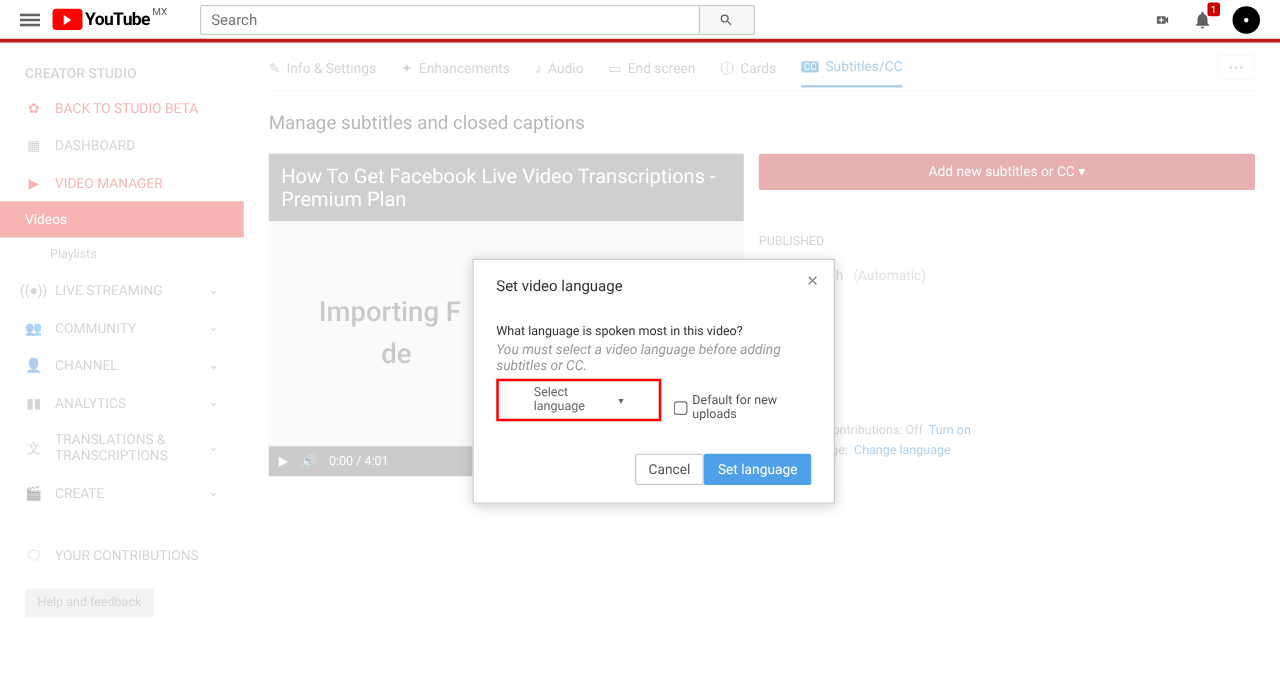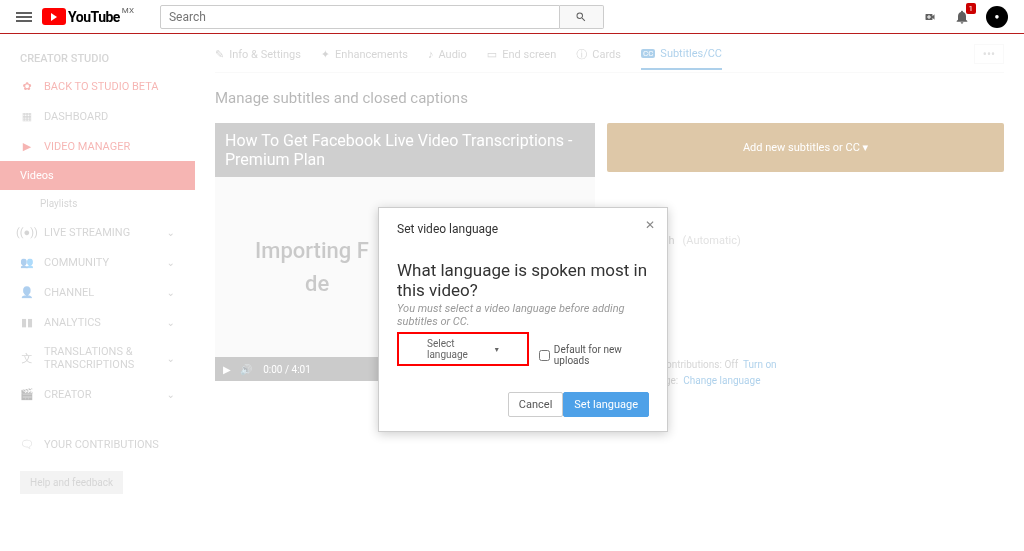--- a/index.html
+++ b/index.html
@@ -1,18 +1,18 @@
 <!DOCTYPE html>
 <html><head>
 <meta charset="utf-8">
 <style>
 *{margin:0;padding:0;box-sizing:border-box;font-family:Roboto,Arial,sans-serif}
 body{width:1024px;height:551px;background:#fff;position:relative;overflow:hidden}
 .dim{position:absolute;top:0;left:0;right:0;bottom:0;background:rgba(255,255,255,0.65);z-index:5}
-.topbar{height:34px;display:flex;align-items:center;padding:0 16px;border-bottom:1px solid #b91c1c;position:relative;z-index:10}
+.topbar{height:34px;display:flex;align-items:center;padding:0 16px;border-bottom:3px solid #b91c1c;position:relative;z-index:10}
 .burger{width:16px;margin-right:10px}
 .burger div{height:2px;background:#606060;margin:2px 0}
 .logo{display:flex;align-items:center;position:relative}
 .logo-play{width:24px;height:17px;background:#ff0000;border-radius:3px;display:flex;align-items:center;justify-content:center;margin-right:2px}
 .logo-play:after{content:"";border-left:6px solid #fff;border-top:4px solid transparent;border-bottom:4px solid transparent}
 .logo-text{font-size:14px;font-weight:700;letter-spacing:-0.5px}
 .logo-sup{font-size:8px;color:#606060;position:absolute;top:-2px;right:-14px}
 .search{margin-left:40px;display:flex;height:24px}
 .search-input{width:400px;border:1px solid #ccc;font-size:12px;padding:0 8px;color:#999;border-radius:2px 0 0 2px}
 .search-btn{width:44px;border:1px solid #ccc;border-left:0;background:#f8f8f8;display:flex;align-items:center;justify-content:center;border-radius:0 2px 2px 0}
@@ -36,31 +36,31 @@
 .dots{margin-left:auto;border:1px solid #eee;padding:2px 8px;color:#aaa;font-size:12px}
 .page-title{font-size:15px;color:#333;margin:16px 0}
 .cols{display:flex;gap:12px}
 .video-col{width:380px}
 .vhead{background:#777;color:#fff;font-size:16px;padding:8px 10px}
 .vbody{background:#f1f1f1;height:180px;display:flex;flex-direction:column;justify-content:center;padding-left:40px;color:#666}
 .vbody .l1{font-size:22px;font-weight:500}
 .vbody .l2{font-size:22px;font-weight:500;margin-top:8px;padding-left:50px}
 .vctrl{background:#6a6a6a;height:24px;display:flex;align-items:center;padding:0 8px;gap:10px;color:#fff;font-size:10px}
 .right-col{flex:1}
-.add-btn{background:#a16207;color:#fff;text-align:center;padding:18px;font-size:11px;border-radius:2px}
+.add-btn{background:#b91c1c;color:#fff;text-align:center;padding:8px;font-size:11px;border-radius:2px}
 .pub{font-size:10px;color:#888;margin-top:36px}
 .lang-row{display:flex;align-items:center;gap:8px;padding:8px 6px;margin-top:4px;font-size:11px;color:#888}
 .flag{width:18px;height:18px;border-radius:50%;background:#888}
 .meta{font-size:10px;color:#888;margin-top:100px;line-height:1.6}
 .meta a{color:#167ac6;text-decoration:none}
 .hf{background:#dcdcdc;color:#888;font-size:10px;padding:6px 10px;display:inline-block;margin-top:12px;margin-left:20px}
 .modal{position:absolute;top:207px;left:378px;width:290px;background:#fff;border:1px solid #ccc;box-shadow:0 2px 10px rgba(0,0,0,0.2);z-index:20;padding:14px 18px}
 .mtitle{font-size:12px;font-weight:400;color:#333;margin-bottom:24px}
 .close{position:absolute;top:10px;right:12px;font-size:12px;color:#888;cursor:pointer}
-.q{font-size:17px;color:#333}
+.q{font-size:10px;color:#333}
 .hint{font-size:11px;color:#999;font-style:italic;margin-top:2px}
 .controls{display:flex;align-items:flex-end;gap:10px;margin-top:4px}
 .sel{border:2px solid red;padding:4px 28px;font-size:10px;color:#666;display:flex;align-items:center;gap:4px}
 .sel:after{content:"▾";font-size:8px}
 .cb{display:flex;align-items:center;gap:4px;font-size:10px;color:#555}
 .cb input{width:11px;height:11px}
 .actions{display:flex;justify-content:flex-end;gap:0;margin-top:26px}
 .btn{font-size:11px;padding:5px 10px;border-radius:2px;border:1px solid #ccc;background:#fff;color:#555}
 .btn.primary{background:#4ea1e8;border-color:#4ea1e8;color:#fff}
 svg{display:block}
@@ -142,21 +142,21 @@
         <span>ANALYTICS</span>
         <span class="chev">⌄</span>
       </div>
     <div class="side-item">
         <span class="ico">文</span>
         <span>TRANSLATIONS &amp; TRANSCRIPTIONS</span>
         <span class="chev">⌄</span>
       </div>
     <div class="side-item">
         <span class="ico">🎬</span>
-        <span>CREATOR</span>
+        <span>CREATE</span>
         <span class="chev">⌄</span>
       </div>
     <div style="height:20px"></div>
     <div class="side-item">
         <span class="ico">🗨</span>
         <span>YOUR CONTRIBUTIONS</span>
       </div>
     <div class="hf">Help and feedback</div>
   </div>
 

